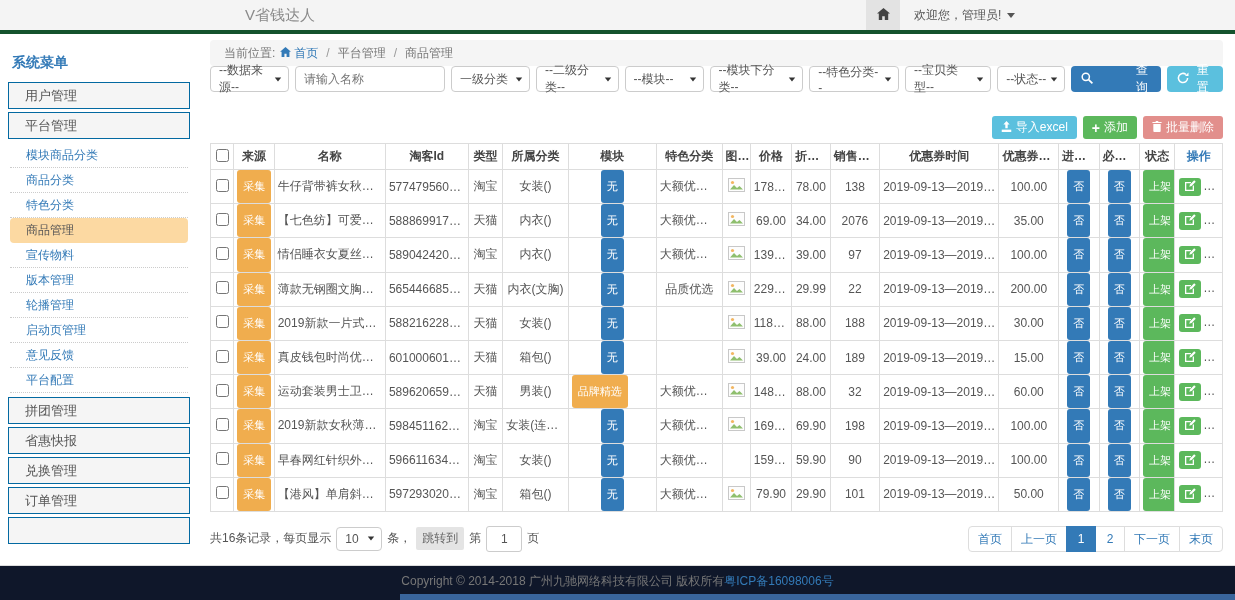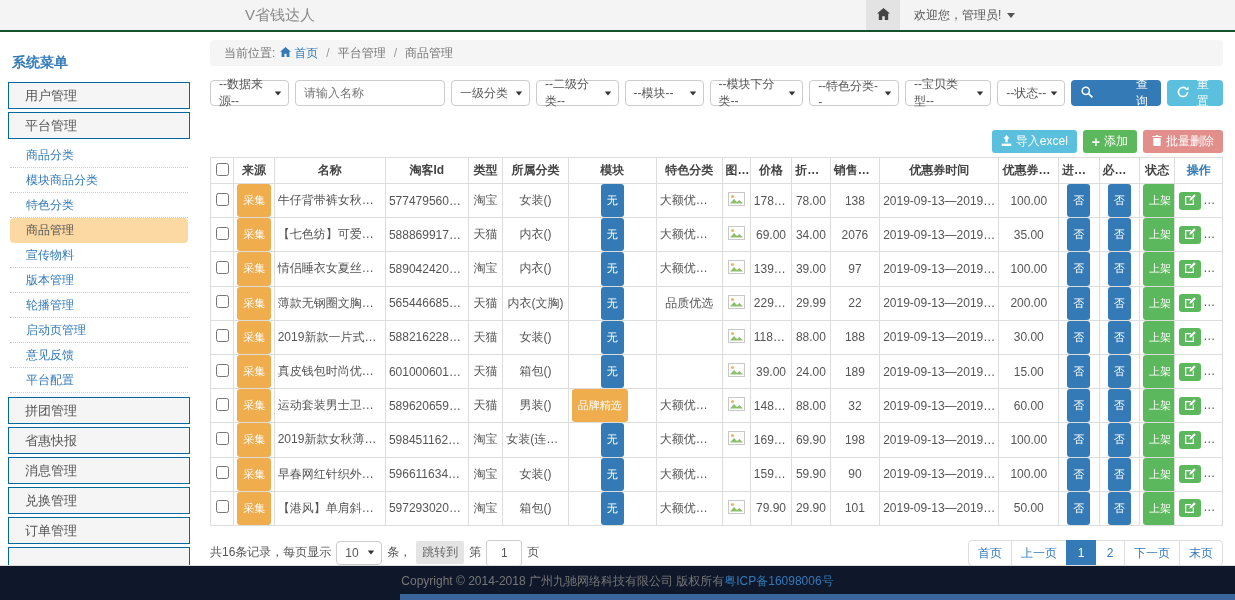--- a/index.html
+++ b/index.html
@@ -1,41 +1,41 @@
 <!DOCTYPE html>
 <html><head>
 <meta charset="utf-8">
 <style>
   html,body{margin:0;padding:0;}
   body{font-family:"Liberation Sans","DejaVu Sans",sans-serif;background:#fff;color:#555;}
   .page{position:relative;width:1235px;height:600px;overflow:hidden;background:#fff;}
 
   
-  .topbar{position:relative;height:30px;background:#f4f4f4;border-bottom:2px solid #14532d;}
+  .topbar{position:relative;height:30px;background:#f4f4f4;border-bottom:4px solid #14532d;}
   .brand{position:absolute;left:245px;top:0;line-height:30px;font-size:15px;color:#8a8a8a;}
   .top-right{position:absolute;left:866px;top:0;height:30px;display:flex;align-items:center;}
   .home-box{width:34px;height:30px;background:#e3e3e3;display:flex;align-items:center;justify-content:center;color:#444;cursor:pointer;}
   .welcome{margin-left:14px;font-size:12px;color:#555;display:flex;align-items:center;gap:6px;cursor:pointer;}
   .caret{width:0;height:0;border-left:4px solid transparent;border-right:4px solid transparent;border-top:5px solid #555;display:inline-block;}
 
   
   .sidebar{position:absolute;left:8px;top:40px;width:182px;}
   .side-title{color:#337ab7;font-weight:bold;font-size:14px;padding:14px 4px 10px;}
   .side-group{background:#f5f5f5;border:1px solid #0369a1;border-radius:0;height:25px;line-height:25px;padding-left:16px;font-size:13px;color:#555;margin-bottom:3px;cursor:pointer;}
   .side-sub{background:#fff;padding:1px 2px;margin-bottom:3px;}
   .side-sub-item{height:24px;line-height:24px;padding-left:16px;font-size:12px;color:#337ab7;border-bottom:1px dotted #ccc;cursor:pointer;}
   .side-sub-item.active{background:#fcd9a2;color:#555;border-radius:4px;border-bottom-color:transparent;}
 
   
   .main{position:absolute;left:210px;top:40px;width:1013px;}
   .breadcrumb{background:#f5f5f5;border-radius:4px;height:26px;line-height:26px;padding-left:14px;font-size:12px;color:#777;display:flex;align-items:center;gap:5px;}
   .bc-link{color:#337ab7;cursor:pointer;display:flex;align-items:center;gap:3px;}
   .bc-sep{color:#999;margin:0 3px;}
 
-  .filters{display:flex;gap:6px;margin-top:14px;align-items:center;}
+  .filters{display:flex;gap:6px;align-items:center;justify-content:flex-end;}
   .selectbox{position:relative;height:26px;border:1px solid #ccc;border-radius:4px;background:#fff;font-size:12px;color:#555;padding:0 18px 0 8px;display:flex;align-items:center;cursor:pointer;box-sizing:border-box;}
   .selectbox .caret{position:absolute;right:6px;border-top-color:#333;transform:scale(.8);}
   .text-input{height:26px;border:1px solid #ccc;border-radius:4px;padding:0 8px;font-size:12px;box-sizing:border-box;color:#555;outline:none;}
   .btn{height:26px;border:none;border-radius:4px;font-size:12px;color:#fff;display:inline-flex;align-items:center;gap:4px;padding:0 10px;cursor:pointer;}
   .btn-primary{background:#337ab7;gap:40px;}
   .btn-info{background:#5bc0de;}
   .btn-success{background:#5cb85c;}
   .btn-danger-soft{background:#e28f8c;}
   .btn-sm{height:23px;border-radius:3px;padding:0 9px;}
   .plus{font-weight:bold;font-size:14px;line-height:1;}
@@ -89,34 +89,33 @@
       </div>
     </div>
   </div>
 
   <div class="sidebar">
     <div class="side-title">系统菜单</div>
     <div id="sidebar-menu">
         <div class="side-group">用户管理</div>
         <div class="side-group">平台管理</div>
         <div class="side-sub">
+          <div class="side-sub-item">模块商品分类</div>
           <div class="side-sub-item">商品分类</div>
-          <div class="side-sub-item">模块商品分类</div>
           <div class="side-sub-item">特色分类</div>
           <div class="side-sub-item active">商品管理</div>
           <div class="side-sub-item">宣传物料</div>
           <div class="side-sub-item">版本管理</div>
           <div class="side-sub-item">轮播管理</div>
           <div class="side-sub-item">启动页管理</div>
           <div class="side-sub-item">意见反馈</div>
           <div class="side-sub-item">平台配置</div>
         </div>
         <div class="side-group">拼团管理</div>
         <div class="side-group">省惠快报</div>
-        <div class="side-group">消息管理</div>
         <div class="side-group">兑换管理</div>
         <div class="side-group">订单管理</div>
         <div class="side-group"></div>
       </div>
   </div>
 
   <div class="main">
 
     <div class="breadcrumb">
       <span>当前位置:</span>

